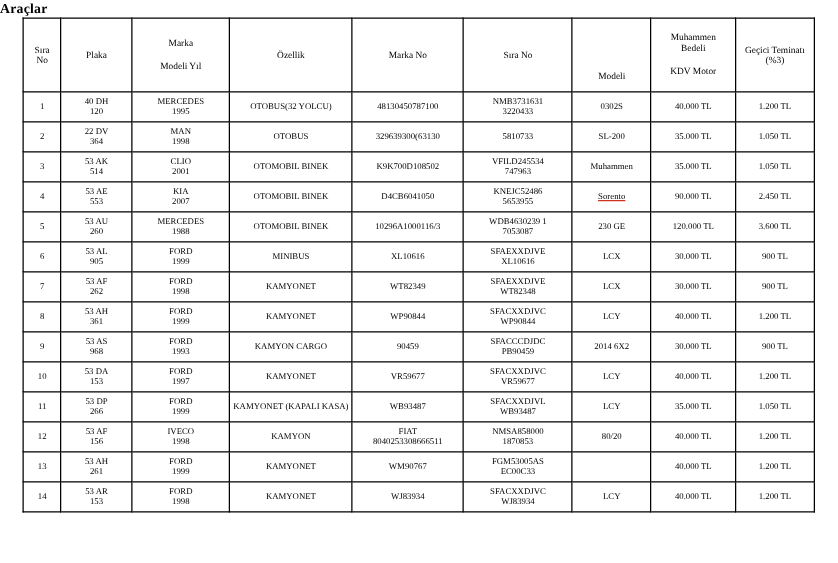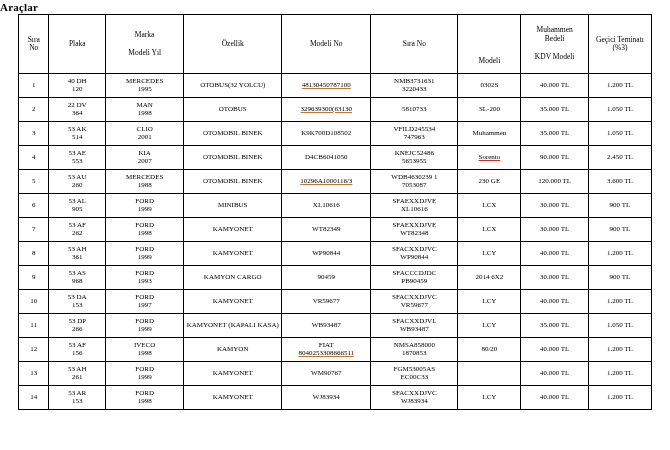--- a/index.html
+++ b/index.html
@@ -61,21 +61,20 @@
     padding-top: 34px;
   }
   tbody td {
     height: 23px;
     font-size: 7px;
   }
   .cell-lines span {
     display: block;
   }
   .uw {
-    text-decoration: underline;
     text-decoration-color: #c07830;
   }
   .red-u {
     text-decoration: underline;
     text-decoration-color: #d03020;
     margin-top: 39px;
   }
   
   col.c-sira   { width: 28px; }
   col.c-plaka  { width: 52px; }
@@ -121,34 +120,34 @@
           <span class="hdr-inner hdr-two">
             <span>Marka</span>
             <span style="height:10px"></span>
             <span>Modeli Yıl</span>
           </span>
         </th>
         <th>
           <span class="hdr-inner">Özellik</span>
         </th>
         <th>
-          <span class="hdr-inner">Modeli No</span>
+          <span class="hdr-inner">Marka No</span>
         </th>
         <th>
           <span class="hdr-inner">Sıra No</span>
         </th>
         <th>
           <span class="hdr-mid">Modeli</span>
         </th>
         <th>
           <span class="hdr-inner hdr-two">
             <span>Muhammen</span>
             <span>Bedeli</span>
             <span style="height:10px"></span>
-            <span>KDV Modeli</span>
+            <span>KDV Motor</span>
           </span>
         </th>
         <th>
           <span class="hdr-inner hdr-two">
             <span>Geçici Teminatı</span>
             <span>(%3)</span>
           </span>
         </th>
       </tr>
     </thead>

